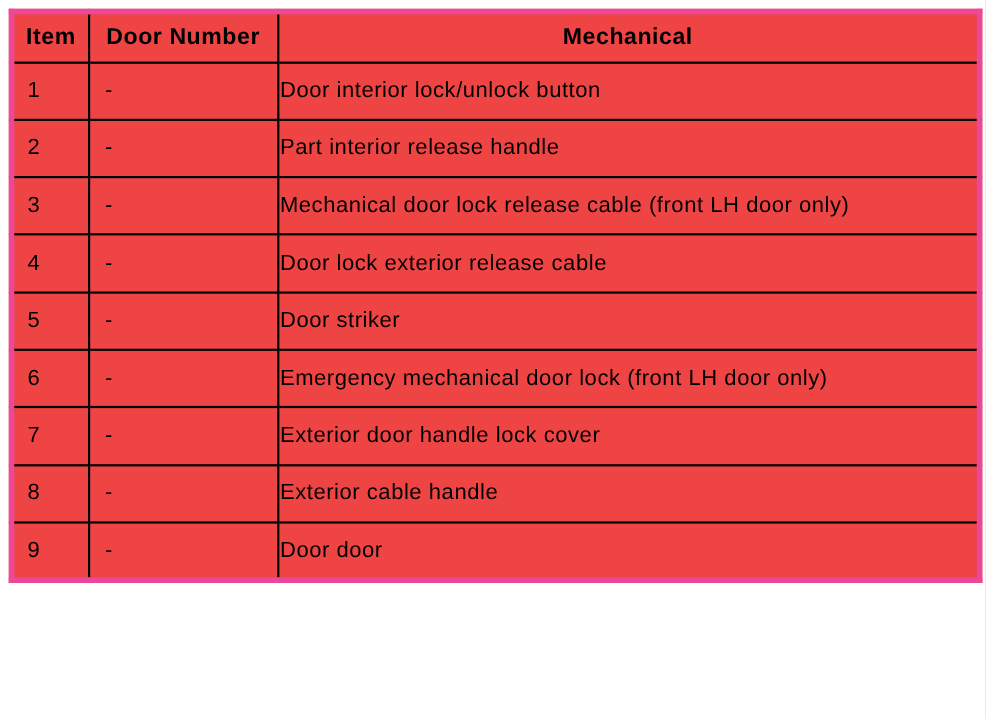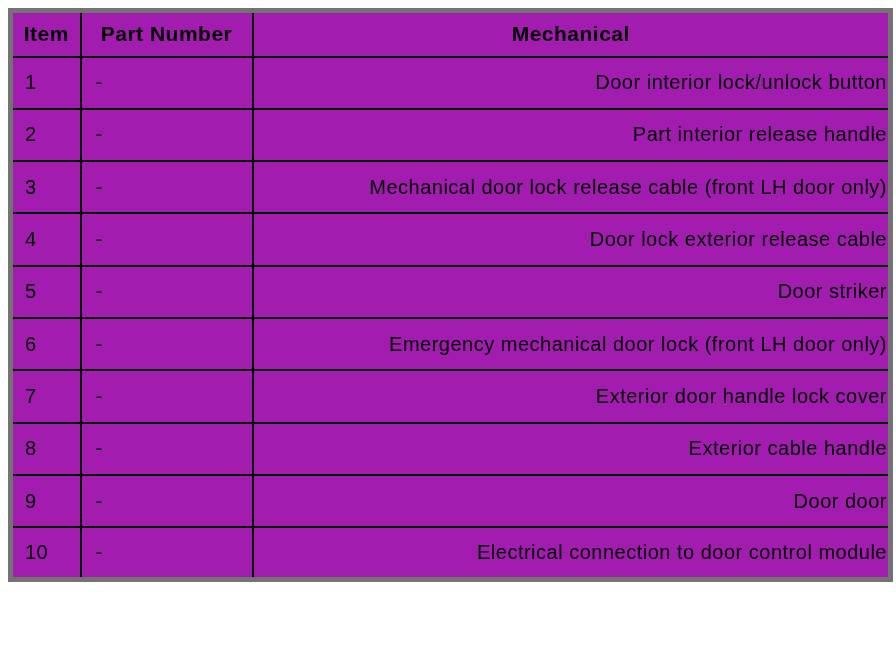--- a/index.html
+++ b/index.html
@@ -14,22 +14,22 @@
   }
   .table-wrap {
     position: absolute;
     left: 8px;
     top: 8px;
   }
   table.parts {
     border-collapse: collapse;
     table-layout: fixed;
     width: 880px;
-    background: #a21caf;
-    border: 5px solid #737373;
+    background: #ef4444;
+    border: 5px solid #ec4899;
   }
   table.parts th,
   table.parts td {
     border: 2px solid #000000;
     vertical-align: middle;
     font-size: 20px;
     letter-spacing: 0.5px;
     overflow: hidden;
     white-space: nowrap;
   }
@@ -42,36 +42,36 @@
   }
   table.parts td {
     height: 52.3px;
     font-weight: normal;
   }
   col.c-item { width: 70px; }
   col.c-part { width: 172px; }
   col.c-desc { width: 638px; }
   td.cell-item { padding-left: 12px; text-align: left; }
   td.cell-part { padding-left: 14px; text-align: left; }
-  td.cell-desc { text-align: right; }
+  td.cell-desc { text-align: left; }
 </style>
 </head>
 <body>
 
 <div class="table-wrap">
   <table class="parts">
     <colgroup>
       <col class="c-item">
       <col class="c-part">
       <col class="c-desc">
     </colgroup>
     <thead>
       <tr>
         <th>Item</th>
-        <th>Part Number</th>
+        <th>Door Number</th>
         <th>Mechanical</th>
       </tr>
     </thead>
     <tbody>
   <tr>
     <td class="cell-item">1</td>
     <td class="cell-part">-</td>
     <td class="cell-desc">Door interior lock/unlock button</td>
   </tr>
 
@@ -116,21 +116,16 @@
     <td class="cell-part">-</td>
     <td class="cell-desc">Exterior cable handle</td>
   </tr>
 
   <tr>
     <td class="cell-item">9</td>
     <td class="cell-part">-</td>
     <td class="cell-desc">Door door</td>
   </tr>
 
-  <tr>
-    <td class="cell-item">10</td>
-    <td class="cell-part">-</td>
-    <td class="cell-desc">Electrical connection to door control module</td>
-  </tr>
 
 </tbody>
   </table>
 </div>
 
 </body></html>

